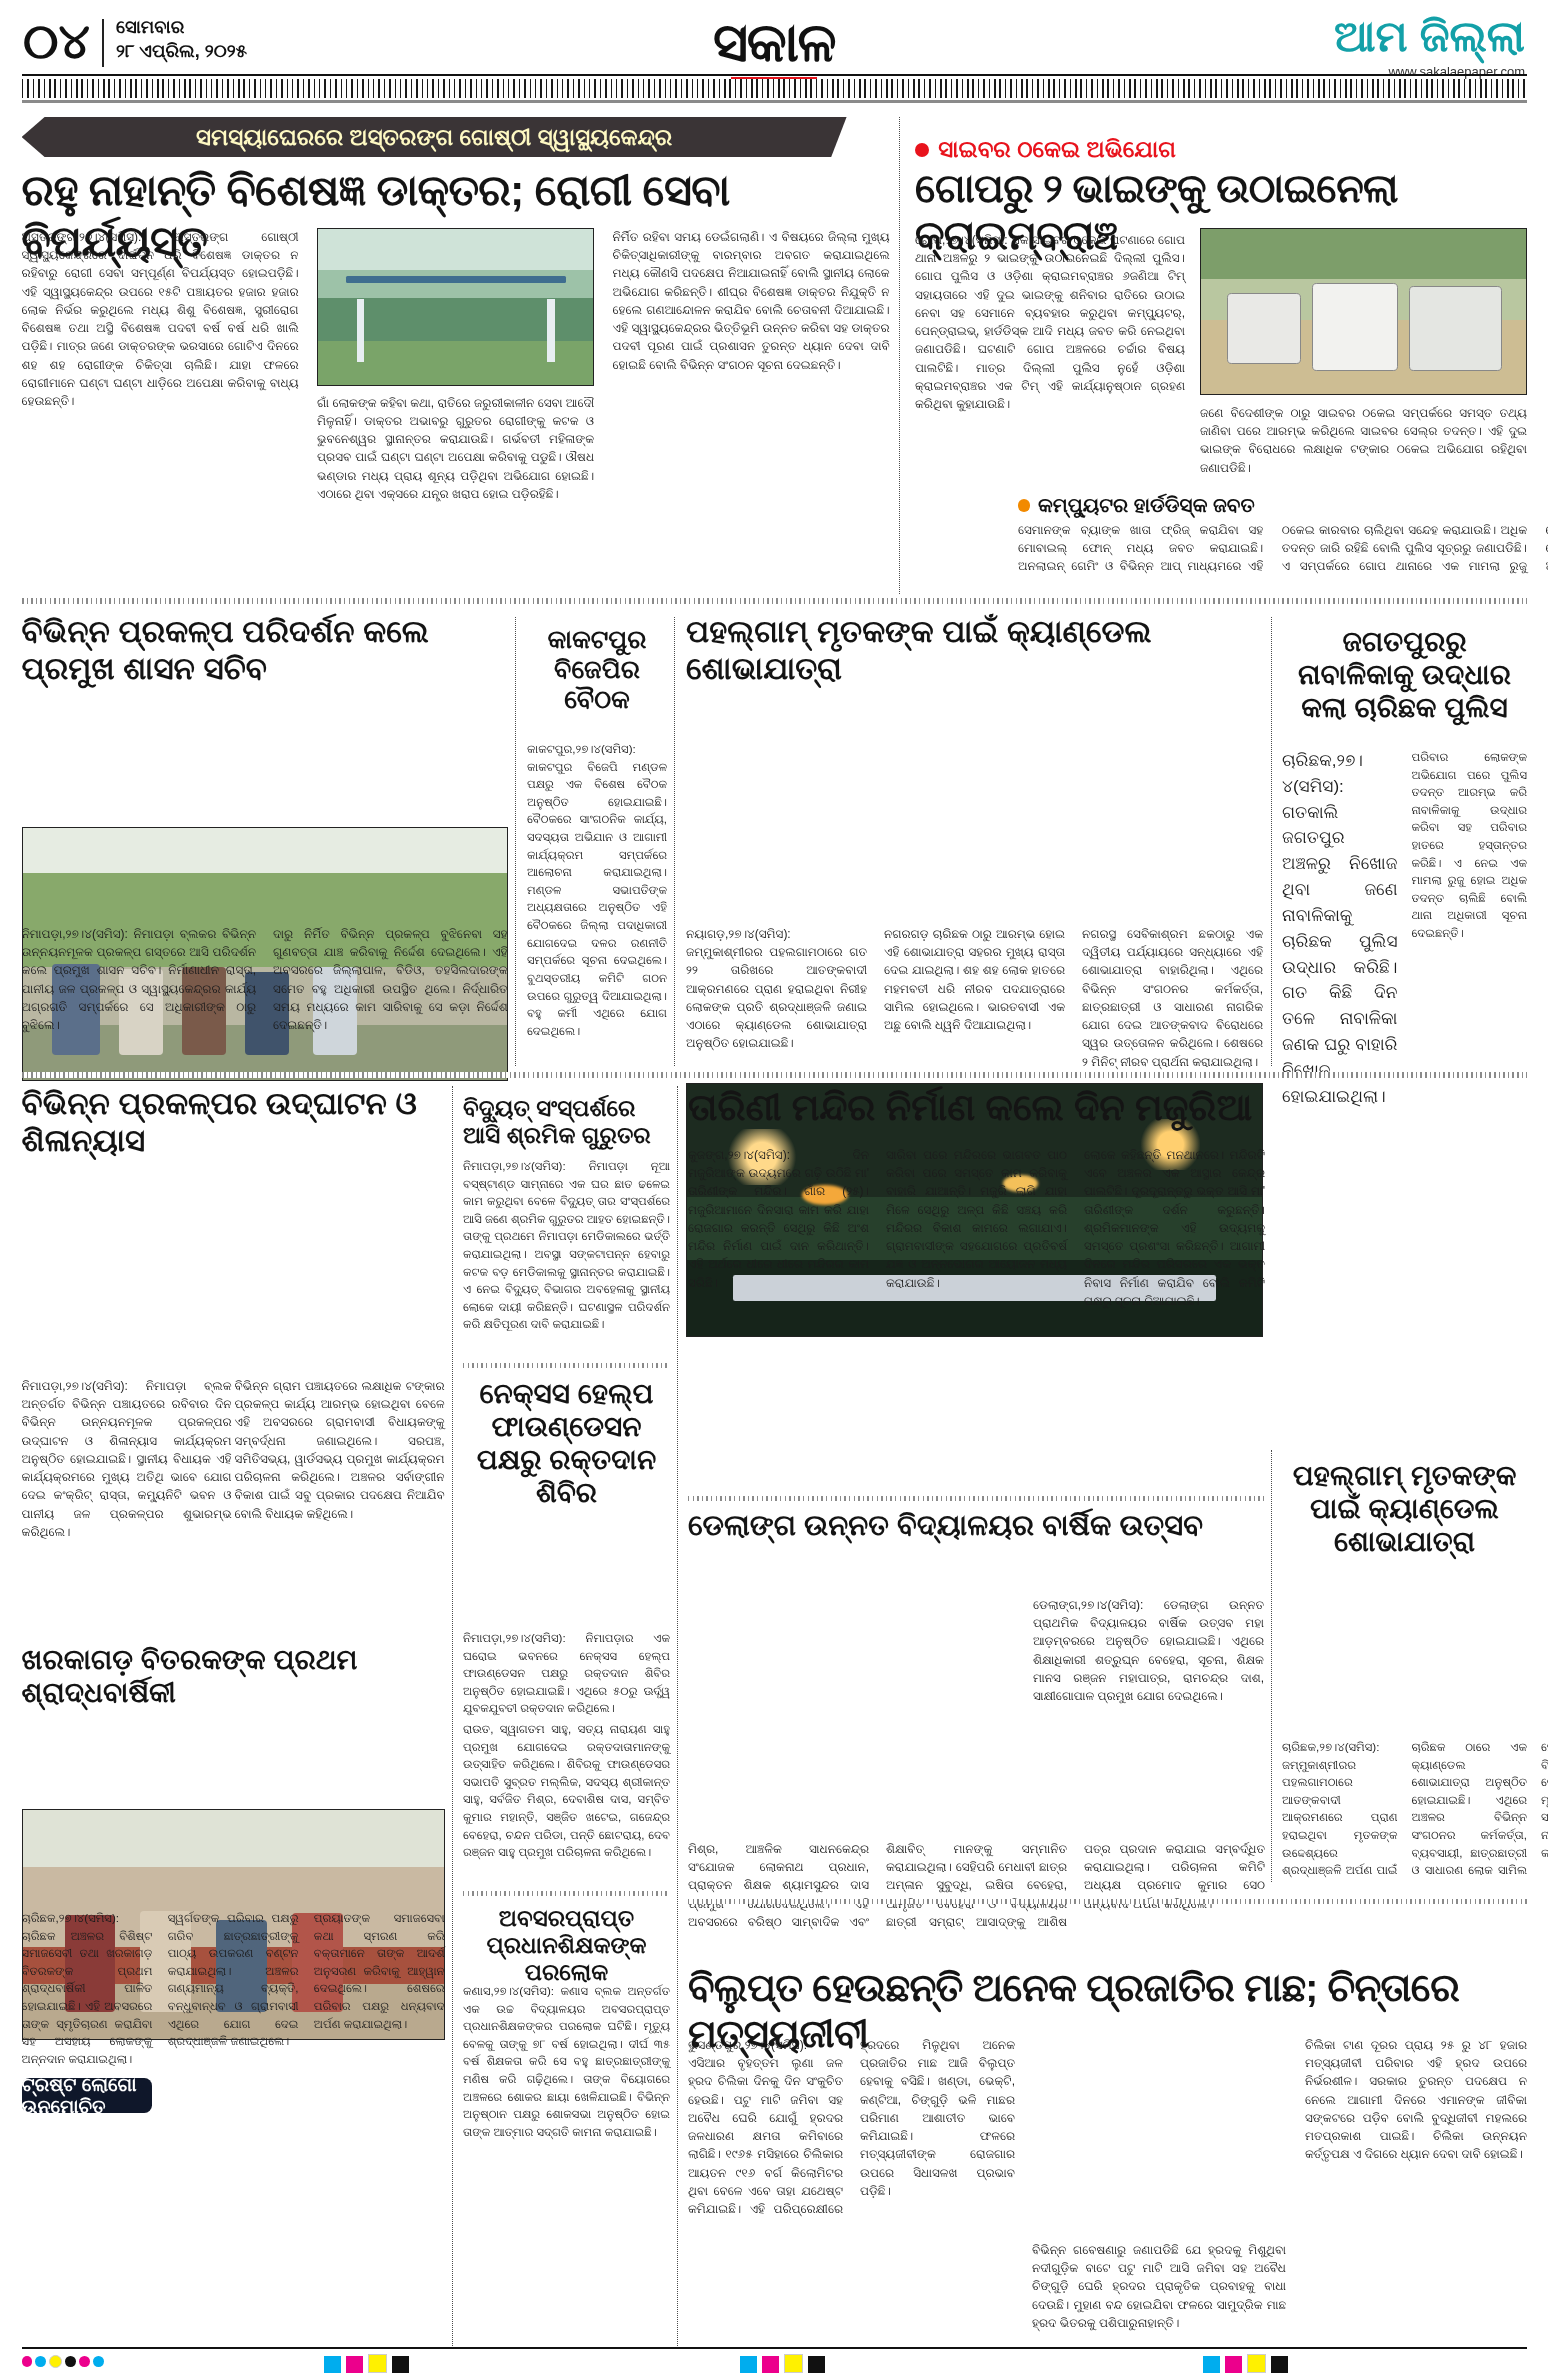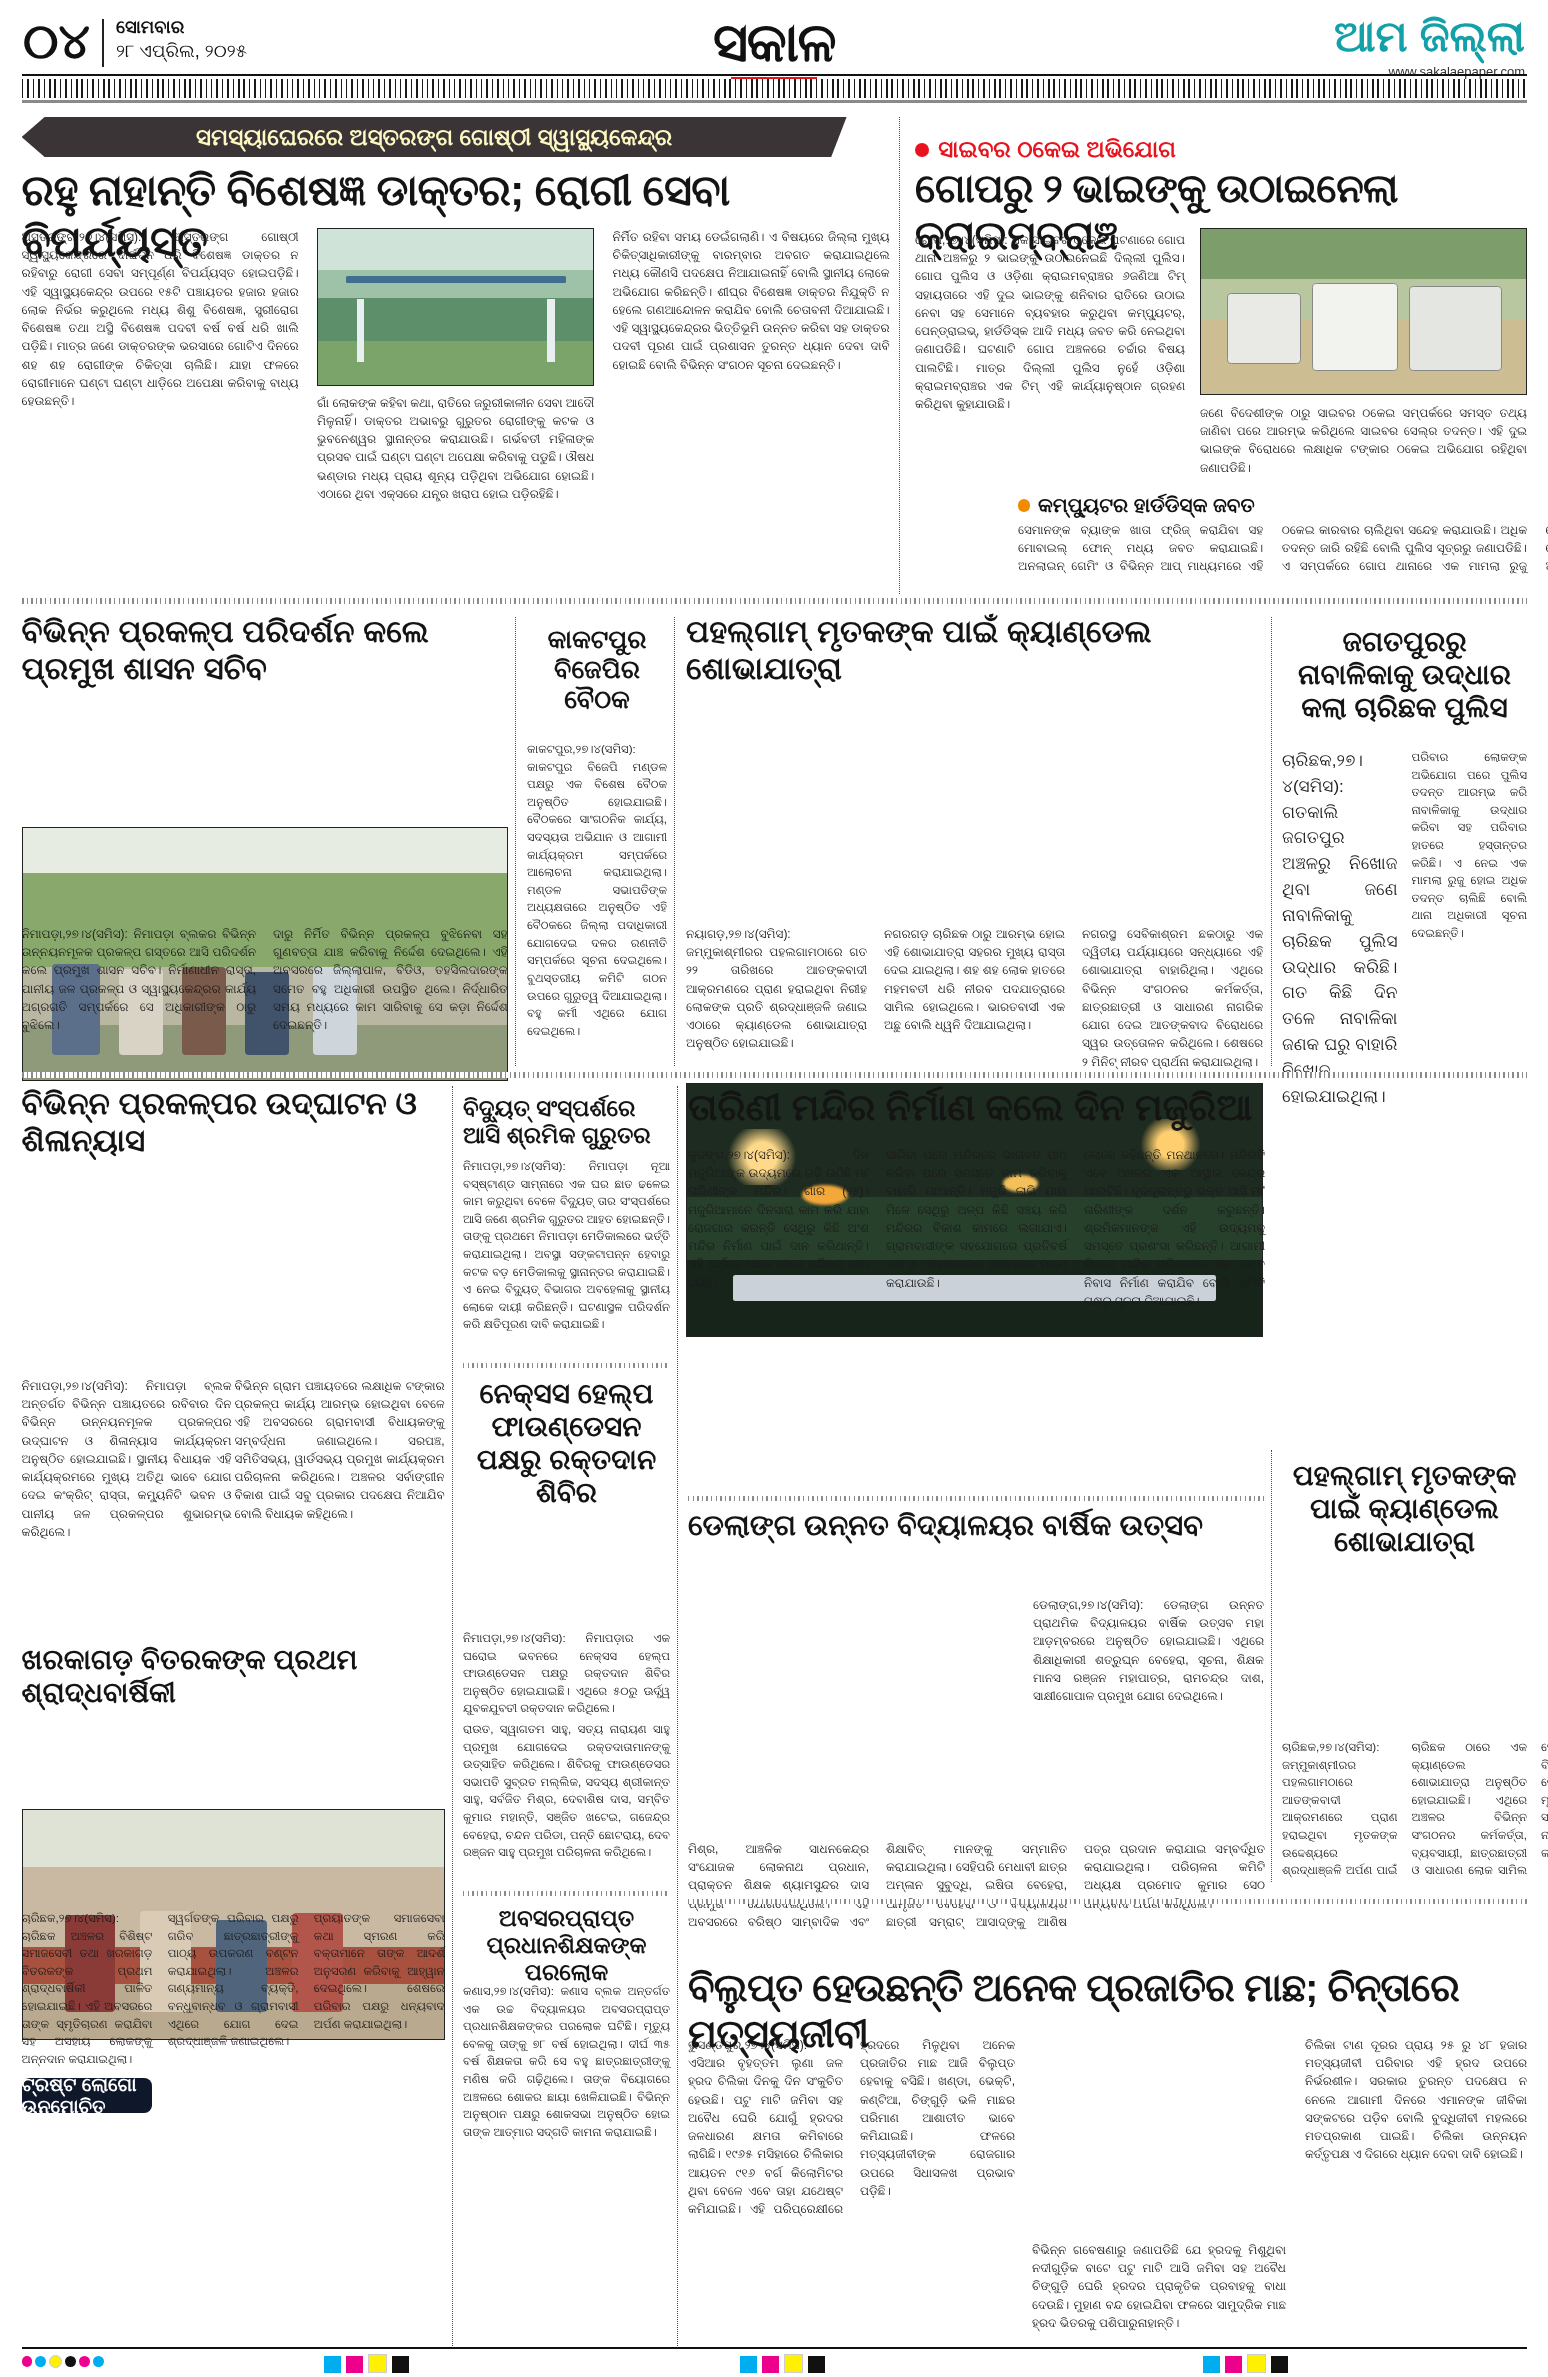--- a/index.html
+++ b/index.html
@@ -43,21 +43,21 @@
 </head>
 <body>
 
 <div id="page">
 
   <div class="abs" style="left:23px;top:17px;display:flex;align-items:flex-start;gap:12.3px;">
     <div style="font-size:49px;font-weight:700;line-height:1;">୦୪</div>
     <div style="width:1.5px;height:48px;background:#222;margin-top:1.5px;"></div>
     <div>
       <div style="font-size:18px;font-weight:600;">ସୋମବାର</div>
-      <div style="font-size:18px;font-weight:400;margin-top:3.1px;">୨୮ ଏପ୍ରିଲ, ୨୦୨୫</div>
+      <div style="font-size:18px;font-weight:700;margin-top:3.1px;">୨୮ ଏପ୍ରିଲ, ୨୦୨୫</div>
     </div>
   </div>
 
   <div class="abs" style="left:0;top:10.8px;width:1548px;text-align:center;">
     <div class="masthead-logo">ସକାଳ</div>
     <div style="display:inline-block;background:#e8131c;color:#fff;font-size:8.5px;font-weight:700;padding:0.8px 7.7px;margin-top:-10.8px;letter-spacing:1.5px;">THE SAKALA</div>
   </div>
 
   <div class="abs" style="right:23px;top:14px;text-align:right;">
     <div style="font-size:43px;font-weight:700;color:#13a0a8;line-height:1.05;">ଆମ ଜିଲ୍ଲା</div>

